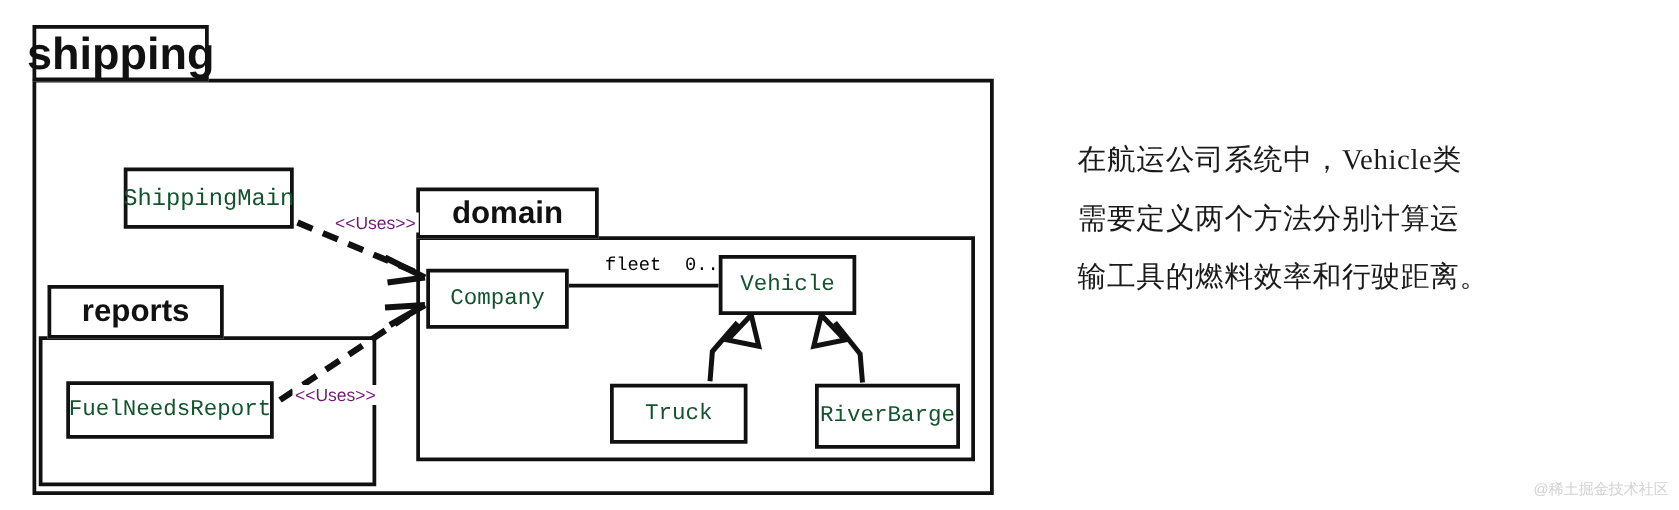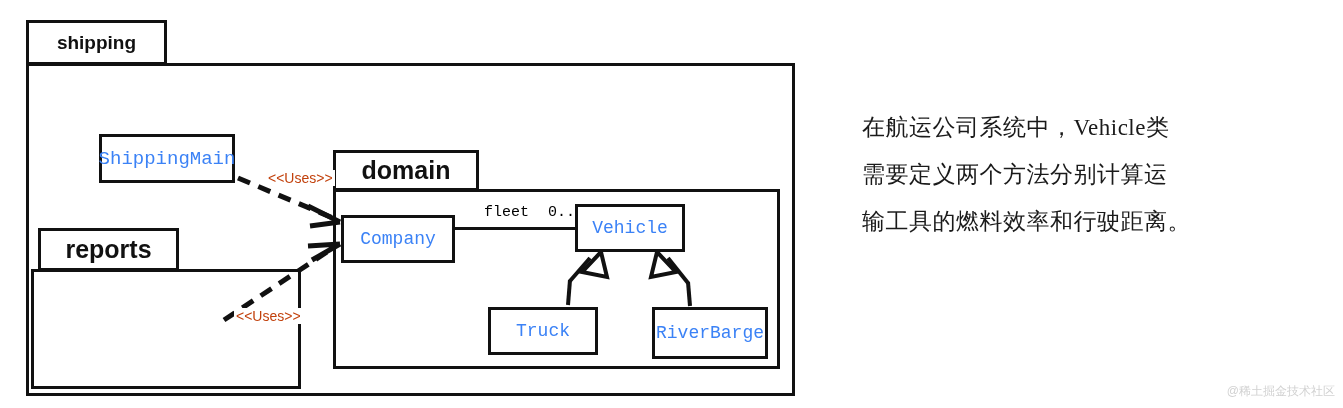--- a/index.html
+++ b/index.html
@@ -40,35 +40,35 @@
   }
 
   
   .cls {
     border: 3px solid #111111;
     background: #ffffff;
     display: flex;
     align-items: center;
     justify-content: center;
     font-family: "Liberation Mono", monospace;
-    color: #3b82f6;
+    color: #14532d;
     z-index: 6;
     letter-spacing: 0px;
   }
 
   
   .line-h {
     background: #111111;
     z-index: 4;
   }
 
   
   .lbl {
     font-family: "Liberation Sans", sans-serif;
-    color: #c2410c;
+    color: #701a75;
     white-space: nowrap;
     z-index: 7;
     text-align: right;
   }
   .lbl-mono {
     font-family: Liberation Mono, monospace;
     color: #000000;
     white-space: nowrap;
     z-index: 7;
   }
@@ -105,34 +105,37 @@
     font-size: 12px;
     color: #d2d2d2;
     white-space: nowrap;
   }
 </style>
 </head>
 <body>
 
 <div id="page">
 
-  <div class="abs pkg-tab" style="left:26px; top:20px; width:141px; height:45px; font-size:19px;">
+  <div class="abs pkg-tab" style="left:26px; top:20px; width:141px; height:45px; font-size:36px;">
     <span>shipping</span>
   </div>
   <div class="abs pkg-body" style="left:26px; top:63px; width:769px; height:333px;"></div>
 
   <div class="abs cls" style="left:99px; top:134px; width:136px; height:49px; font-size:19px;">
     <span>ShippingMain</span>
   </div>
 
   <div class="abs pkg-tab" style="left:38px; top:228px; width:141px; height:43px; font-size:25px;">
     <span>reports</span>
   </div>
   <div class="abs pkg-body" style="left:31px; top:269px; width:270px; height:120px;"></div>
 
+  <div class="abs cls" style="left:53px; top:305px; width:166px; height:46px; font-size:18px;">
+    <span>FuelNeedsReport</span>
+  </div>
 
   <div class="abs pkg-tab" style="left:333px; top:150px; width:146px; height:41px; font-size:25px;">
     <span>domain</span>
   </div>
   <div class="abs pkg-body" style="left:333px; top:189px; width:447px; height:180px;"></div>
 
   <div class="abs cls" style="left:341px; top:215px; width:114px; height:48px; font-size:18px;">
     <span>Company</span>
   </div>
 

